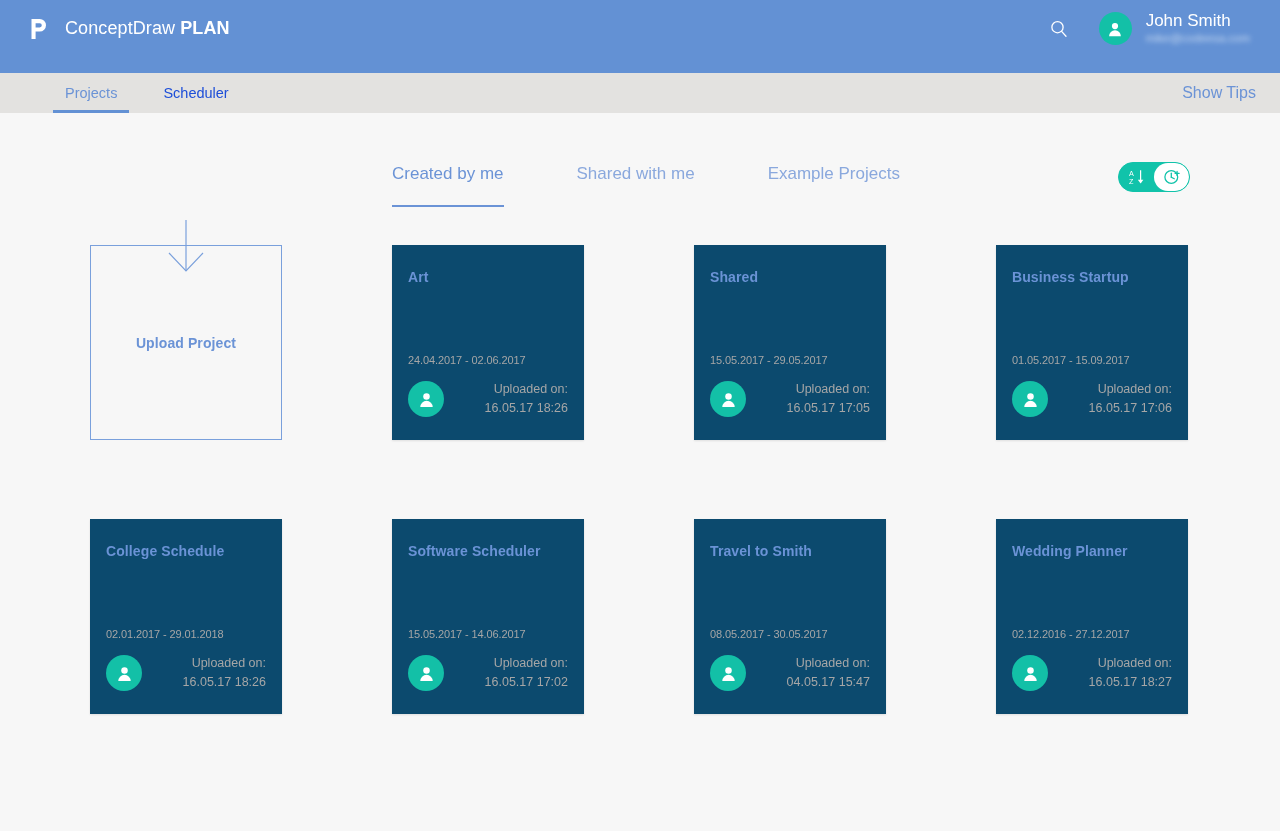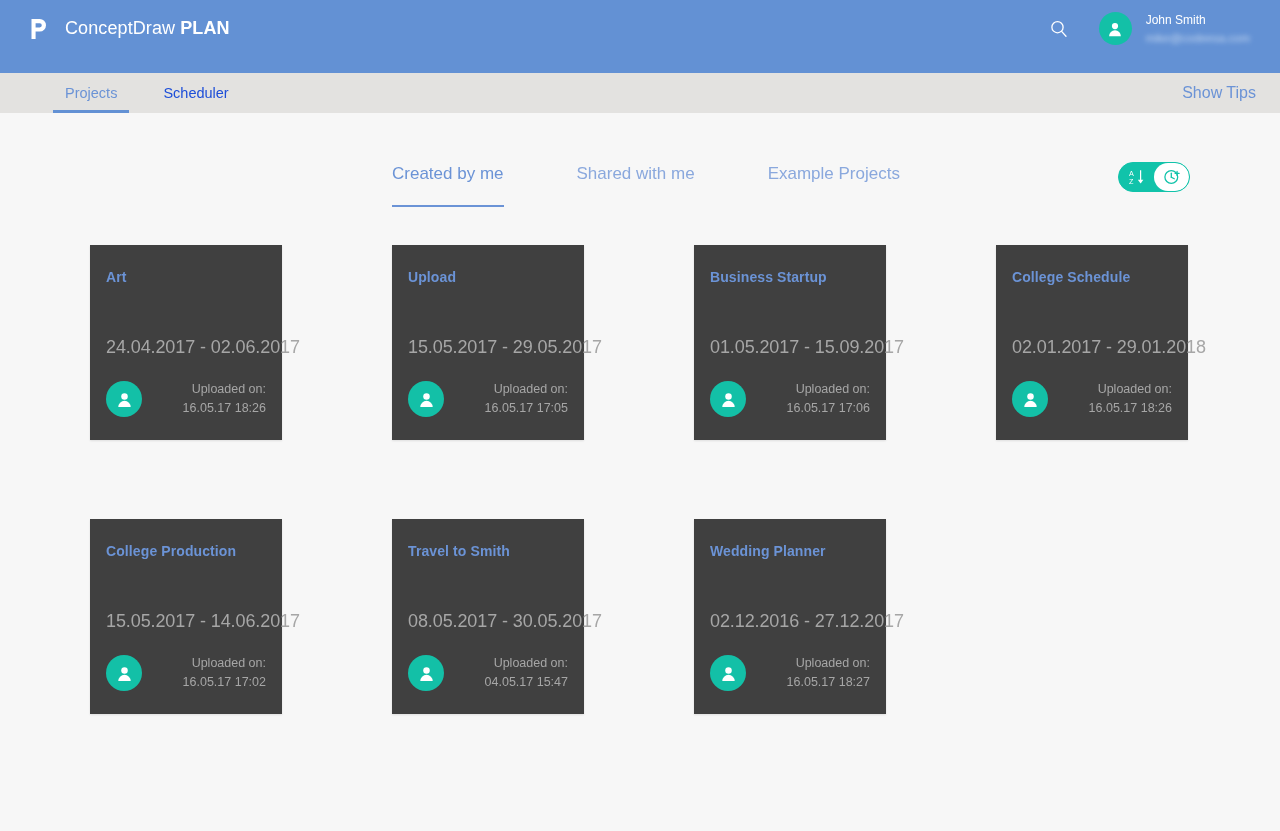--- a/index.html
+++ b/index.html
@@ -80,21 +80,21 @@
     border-radius: 50%;
     background: #13c0a7;
     display: flex;
     align-items: center;
     justify-content: center;
     flex: 0 0 auto;
   }
 
   .user-meta { display: flex; flex-direction: column; gap: 2px; }
   .user-name {
-    font-size: 12px;
+    font-size: 17px;
     color: #ffffff;
     line-height: 17px;
     white-space: nowrap;
   }
   .user-email {
     font-size: 11.5px;
     line-height: 14px;
     color: #cfe0f5;
     white-space: nowrap;
     
@@ -213,47 +213,47 @@
     padding: 0 90px;
     display: grid;
     grid-template-columns: repeat(4, 192px);
     column-gap: 110px;
     row-gap: 79px;
   }
 
   .card {
     width: 192px;
     height: 195px;
-    background: #404040;
+    background: #0c4a6e;
     box-shadow: 0 1px 2px rgba(0,0,0,0.10);
     padding: 23px 16px 0 16px;
     display: flex;
     flex-direction: column;
     cursor: pointer;
     position: relative;
   }
 
   .card-title {
     font-size: 14px;
     font-weight: 700;
     color: #6b93d6;
     line-height: 18px;
     letter-spacing: .1px;
   }
 
   .card-dates {
-    font-size: 18px;
+    font-size: 11px;
     color: #a6a6a6;
     margin-top: auto;
     white-space: nowrap;
     letter-spacing: -.1px;
   }
 
   .card-footer {
-    margin-top: 22px;
+    margin-top: 14px;
     margin-bottom: 22px;
     display: flex;
     align-items: center;
   }
 
   .avatar-card {
     width: 36px;
     height: 36px;
     border-radius: 50%;
     background: #13c0a7;
@@ -381,40 +381,49 @@
         <line x1="9.3" y1="10.2" x2="12.3" y2="11.8" stroke="#11c3aa" stroke-width="1.3" stroke-linecap="round"></line>
         <line x1="15.1" y1="4.4" x2="15.1" y2="8.4" stroke="#11c3aa" stroke-width="1.2" stroke-linecap="round"></line>
         <line x1="13.1" y1="6.4" x2="17.1" y2="6.4" stroke="#11c3aa" stroke-width="1.2" stroke-linecap="round"></line>
       </svg>
     </div>
   </div>
 </div>
 
 <div class="grid">
 
+  <div class="upload-card">
+    <span class="upload-arrow">
+      <svg width="60" height="70" viewBox="0 0 60 70">
+        <line x1="30" y1="2" x2="30" y2="52" stroke="#7aa0dc" stroke-width="1.2"></line>
+        <path d="M13 35 L30 53 L47 35" fill="none" stroke="#7aa0dc" stroke-width="1.2"></path>
+      </svg>
+    </span>
+    <span class="upload-label">Upload Project</span>
+  </div>
 
   <div class="card">
     <div class="card-title">Art</div>
     <div class="card-dates">24.04.2017 - 02.06.2017</div>
     <div class="card-footer">
       <span class="avatar-card">
         <svg width="19" height="19" viewBox="0 0 18 18">
           <circle cx="9" cy="6.1" r="3.1" fill="#ffffff"></circle>
           <path d="M3.1 16.2 a5.9 5.9 0 0 1 11.8 0 Z" fill="#ffffff"></path>
         </svg>
       </span>
       <span class="upload-meta">
         <span>Uploaded on:</span><br>
         <span>16.05.17 18:26</span>
       </span>
     </div>
   </div>
 
   <div class="card">
-    <div class="card-title">Upload</div>
+    <div class="card-title">Shared</div>
     <div class="card-dates">15.05.2017 - 29.05.2017</div>
     <div class="card-footer">
       <span class="avatar-card">
         <svg width="19" height="19" viewBox="0 0 18 18">
           <circle cx="9" cy="6.1" r="3.1" fill="#ffffff"></circle>
           <path d="M3.1 16.2 a5.9 5.9 0 0 1 11.8 0 Z" fill="#ffffff"></path>
         </svg>
       </span>
       <span class="upload-meta">
         <span>Uploaded on:</span><br>
@@ -451,21 +460,21 @@
         </svg>
       </span>
       <span class="upload-meta">
         <span>Uploaded on:</span><br>
         <span>16.05.17 18:26</span>
       </span>
     </div>
   </div>
 
   <div class="card">
-    <div class="card-title">College Production</div>
+    <div class="card-title">Software Scheduler</div>
     <div class="card-dates">15.05.2017 - 14.06.2017</div>
     <div class="card-footer">
       <span class="avatar-card">
         <svg width="19" height="19" viewBox="0 0 18 18">
           <circle cx="9" cy="6.1" r="3.1" fill="#ffffff"></circle>
           <path d="M3.1 16.2 a5.9 5.9 0 0 1 11.8 0 Z" fill="#ffffff"></path>
         </svg>
       </span>
       <span class="upload-meta">
         <span>Uploaded on:</span><br>

